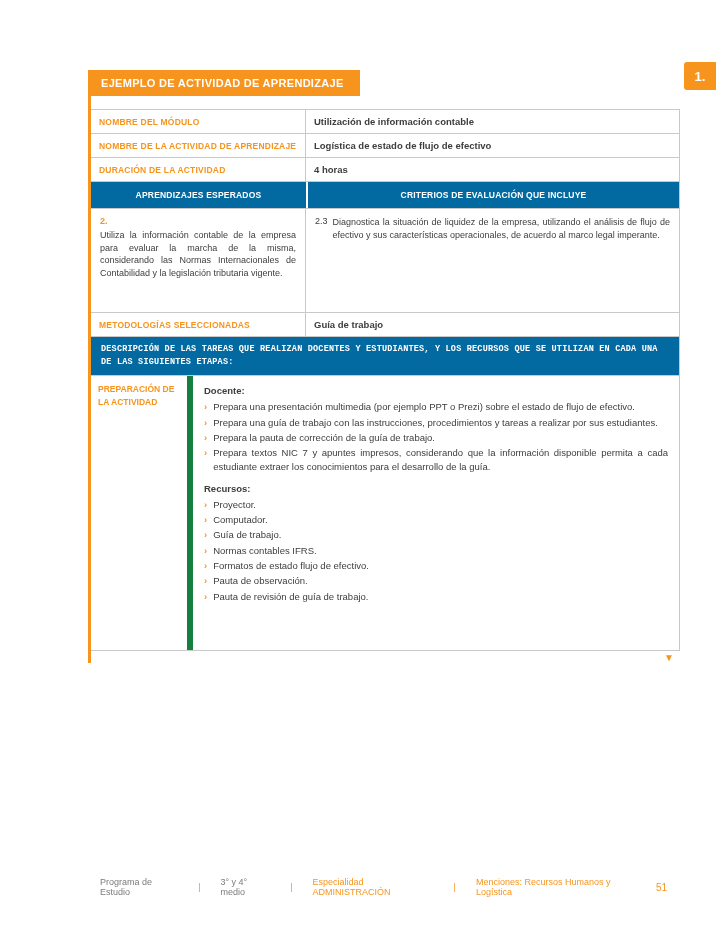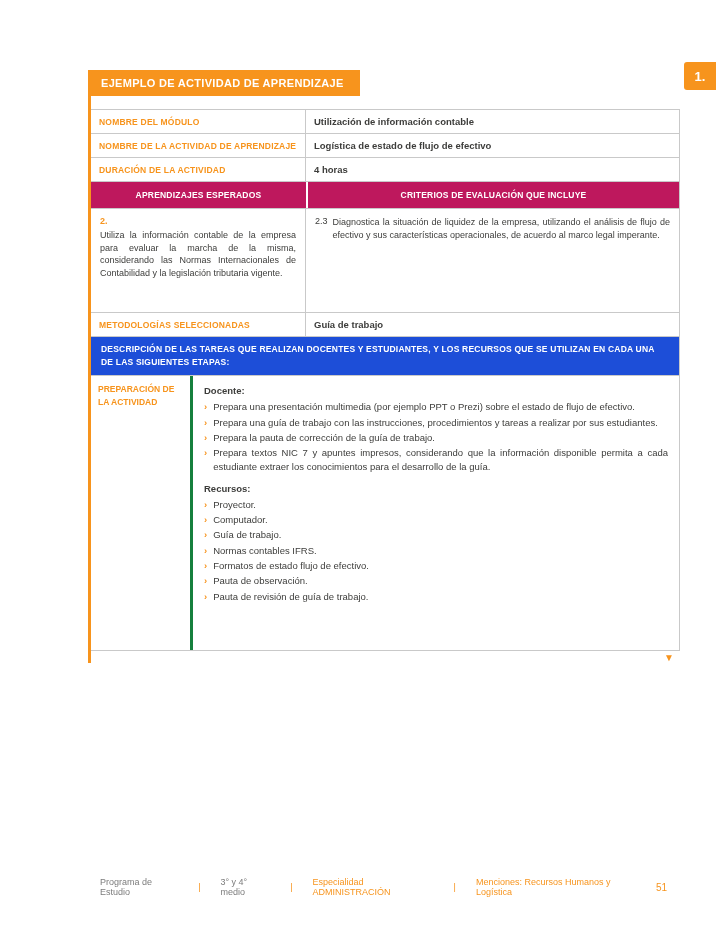--- a/index.html
+++ b/index.html
@@ -39,41 +39,41 @@
 
   .cell { padding:6px 8px; }
   .cell.lbl {
     color:#F7941D; font-weight:bold; font-size:8.5px; letter-spacing:.2px;
     border-right:1px solid #c9c9c9; display:flex; align-items:center;
   }
   .cell.val { font-weight:bold; font-size:9.5px; color:#3d3d3b; display:flex; align-items:center; }
 
   .gray-row { grid-template-columns:215px 1fr; column-gap:2px; background:#fff; }
   .gray-cell {
-    background:#be185d; color:#fff; font-weight:bold; font-size:8.5px;
+    background:#0369a1; color:#fff; font-weight:bold; font-size:8.5px;
     text-align:center; padding:8px 6px; letter-spacing:.2px;
   }
 
   .learn-row { min-height:104px; align-items:start; }
   .learn-left { padding:7px 9px; border-right:1px solid #c9c9c9; font-size:9px; height:100%; }
   .learn-num { color:#F7941D; font-weight:bold; display:block; margin-bottom:3px; }
   .para { text-align:justify; line-height:1.4; }
   .crit-cell { padding:7px 9px; font-size:9px; display:flex; gap:5px; align-items:flex-start; }
   .crit-num { font-weight:normal; flex:0 0 auto; }
 
-  .banner-row { display:block; background:#1d4ed8; }
+  .banner-row { display:block; background:#0369a1;font-family:Liberation Mono, monospace; }
   .banner {
     color:#fff; font-weight:bold; font-size:8.5px; line-height:1.55;
     padding:6px 10px; letter-spacing:.2px;
   }
 
   .prep-row { grid-template-columns:102px 1fr; min-height:274px; align-items:start; }
   .prep-lbl {
     color:#F7941D; font-weight:bold; font-size:8.5px; line-height:1.45;
-    padding:7px 7px; border-right:3px solid #15803d; height:100%;
+    padding:7px 7px; border-right:6px solid #15803d; height:100%;
   }
   .prep-body { padding:7px 11px 10px 11px; font-size:9.5px; }
   .section-title { font-weight:bold; margin:2px 0 4px 0; }
   .bullets { }
   .bullet { display:flex; gap:6px; margin-bottom:2px; line-height:1.4; }
   .b-mark { color:#F7941D; font-weight:bold; flex:0 0 auto; }
   .b-text { text-align:justify; }
   .recursos-block { margin-top:10px; }
 
   .cont-arrow { text-align:right; color:#F7941D; font-size:10px; padding-right:6px; line-height:1; margin-top:2px; }

